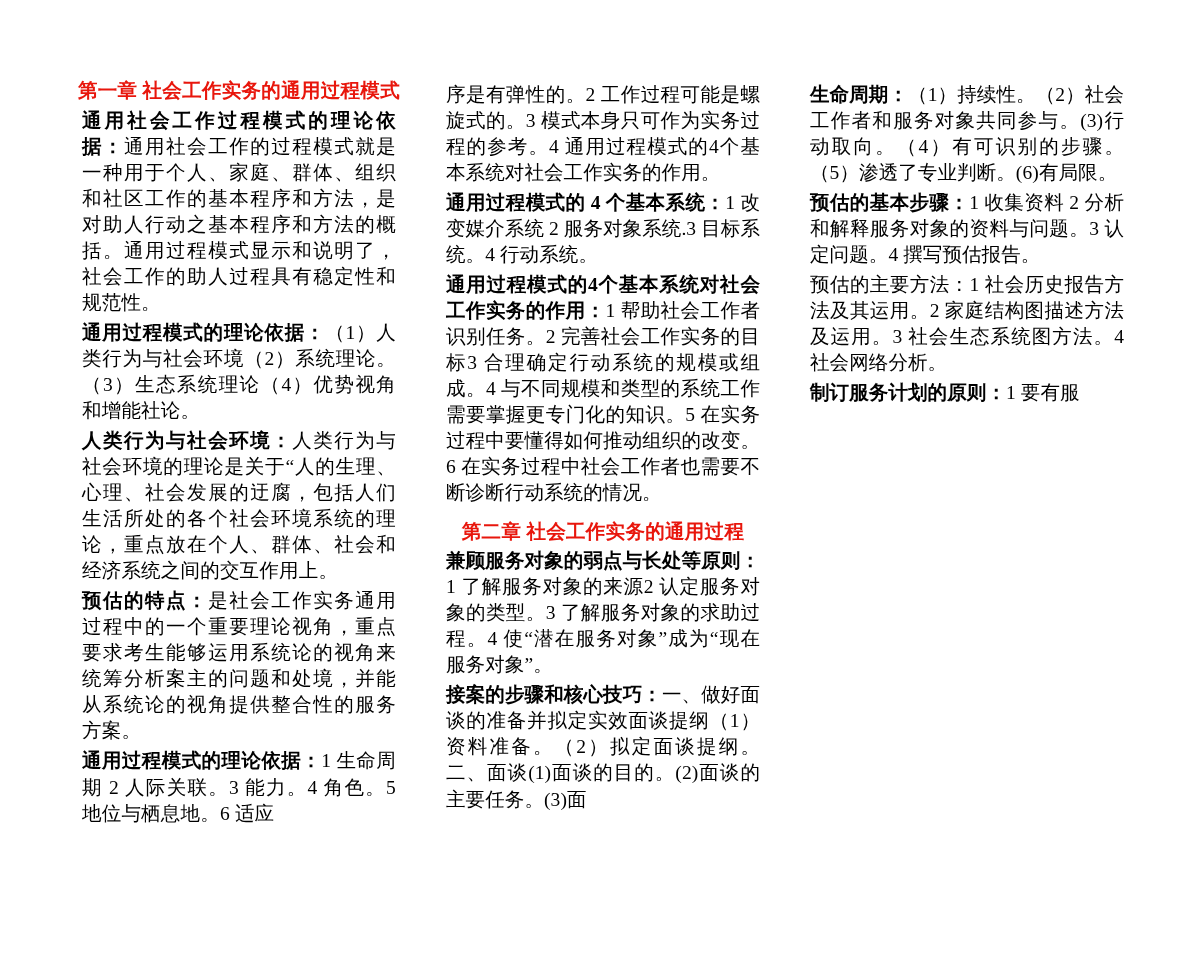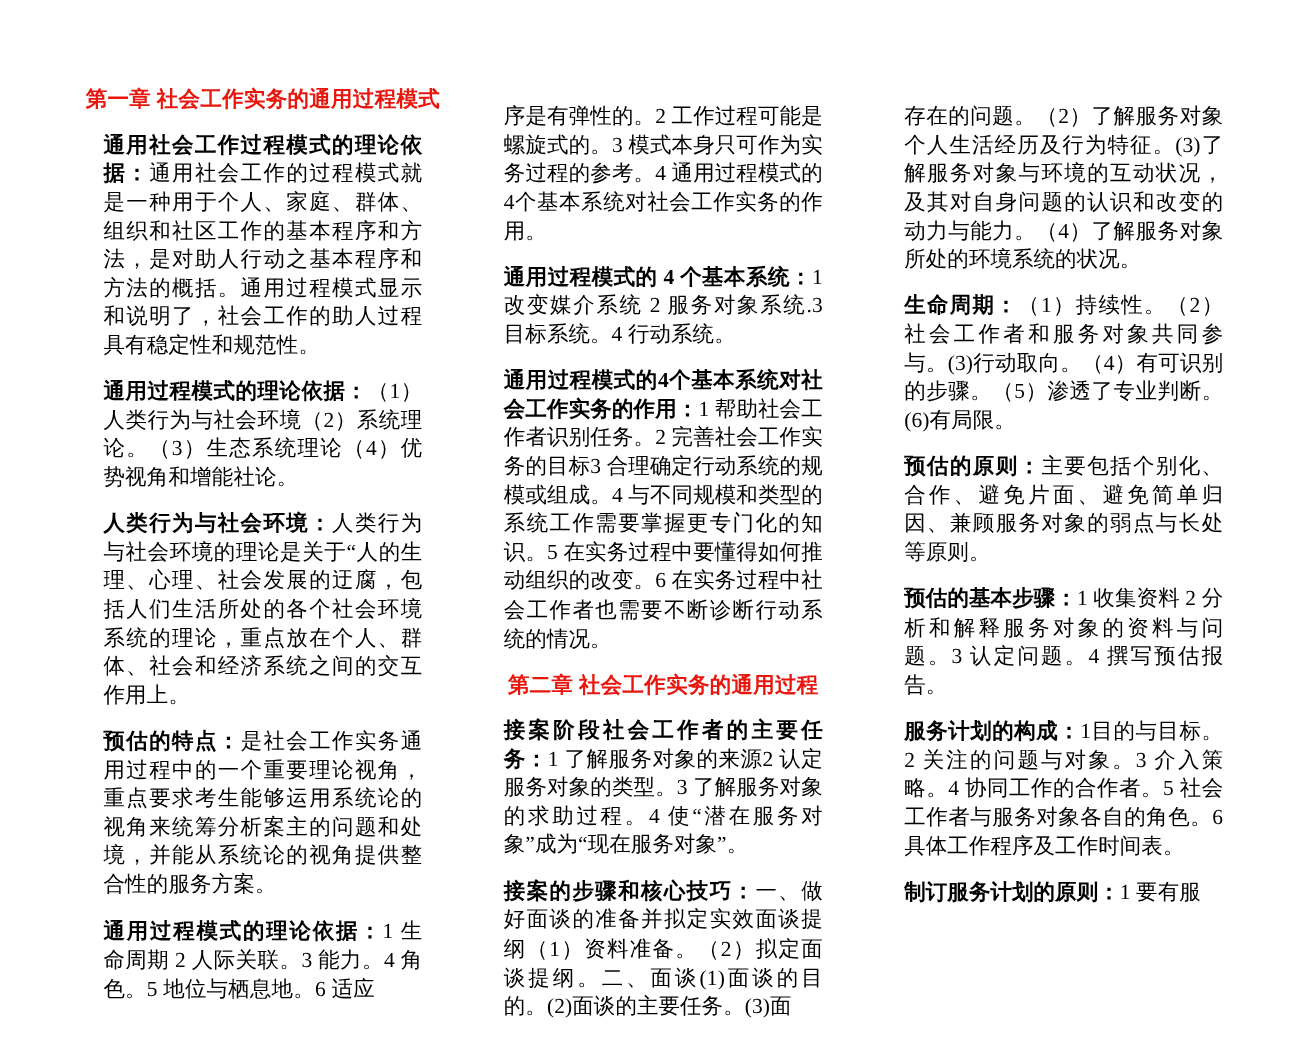--- a/index.html
+++ b/index.html
@@ -39,21 +39,21 @@
     line-height: 1.32;
     margin: 0 0 2px 0;
     letter-spacing: 0.3px;
   }
   .chapter-title.spaced {
     margin-top: 12px;
   }
   .para {
     font-size: 19.5px;
     line-height: 1.335;
-    margin: 16px;
+    margin: 4px;
     text-align: justify;
     text-justify: inter-ideograph;
     letter-spacing: 0.2px;
   }
   .para b {
     font-weight: bold;
   }
   .col-mid .para, .col-right .para {
     letter-spacing: 0.1px;
   }
@@ -71,27 +71,25 @@
       <p class="para"><b>人类行为与社会环境：</b><span>人类行为与社会环境的理论是关于“人的生理、心理、社会发展的迂腐，包括人们生活所处的各个社会环境系统的理论，重点放在个人、群体、社会和经济系统之间的交互作用上。</span></p>
       <p class="para"><b>预估的特点：</b><span>是社会工作实务通用过程中的一个重要理论视角，重点要求考生能够运用系统论的视角来统筹分析案主的问题和处境，并能从系统论的视角提供整合性的服务方案。</span></p>
       <p class="para"><b>通用过程模式的理论依据：</b><span>1 生命周期 2 人际关联。3 能力。4 角色。5 地位与栖息地。6 适应</span></p>
     </div>
 
     <div class="col col-mid">
       <p class="para"><span>序是有弹性的。2 工作过程可能是螺旋式的。3 模式本身只可作为实务过程的参考。4 通用过程模式的4个基本系统对社会工作实务的作用。</span></p>
       <p class="para"><b>通用过程模式的 4 个基本系统：</b><span>1 改变媒介系统 2 服务对象系统.3 目标系统。4 行动系统。</span></p>
       <p class="para"><b>通用过程模式的4个基本系统对社会工作实务的作用：</b><span>1 帮助社会工作者识别任务。2 完善社会工作实务的目标3 合理确定行动系统的规模或组成。4 与不同规模和类型的系统工作需要掌握更专门化的知识。5 在实务过程中要懂得如何推动组织的改变。6 在实务过程中社会工作者也需要不断诊断行动系统的情况。</span></p>
       <div class="chapter-title spaced">第二章 社会工作实务的通用过程</div>
-      <p class="para"><b>接案阶段社会工作者的主要任务：</b><span>1 了解服务对象的来源2 认定服务对象的类型。3 了解服务对象的求助过程。4 使“潜在服务对象”成为“现在服务对象”。</span></p>
+      <p class="para"><b>兼顾服务对象的弱点与长处等原则：</b><span>1 了解服务对象的来源2 认定服务对象的类型。3 了解服务对象的求助过程。4 使“潜在服务对象”成为“现在服务对象”。</span></p>
       <p class="para"><b>接案的步骤和核心技巧：</b><span>一、做好面谈的准备并拟定实效面谈提纲（1）资料准备。（2）拟定面谈提纲。二、面谈(1)面谈的目的。(2)面谈的主要任务。(3)面</span></p>
     </div>
 
     <div class="col col-right">
-      <p class="para"><span>存在的问题。（2）了解服务对象个人生活经历及行为特征。(3)了解服务对象与环境的互动状况，及其对自身问题的认识和改变的动力与能力。（4）了解服务对象所处的环境系统的状况。</span></p>
       <p class="para"><b>生命周期：</b><span>（1）持续性。（2）社会工作者和服务对象共同参与。(3)行动取向。（4）有可识别的步骤。（5）渗透了专业判断。(6)有局限。</span></p>
-      <p class="para"><b>预估的原则：</b><span>主要包括个别化、合作、避免片面、避免简单归因、兼顾服务对象的弱点与长处等原则。</span></p>
       <p class="para"><b>预估的基本步骤：</b><span>1 收集资料 2 分析和解释服务对象的资料与问题。3 认定问题。4 撰写预估报告。</span></p>
-      <p class="para"><b>服务计划的构成：</b><span>1目的与目标。2 关注的问题与对象。3 介入策略。4 协同工作的合作者。5 社会工作者与服务对象各自的角色。6 具体工作程序及工作时间表。</span></p>
+      <p class="para"><span>预估的主要方法：1 社会历史报告方法及其运用。2 家庭结构图描述方法及运用。3 社会生态系统图方法。4 社会网络分析。</span></p>
       <p class="para"><b>制订服务计划的原则：</b><span>1 要有服</span></p>
     </div>
 
   </div>
 </div>
 
 </body></html>

